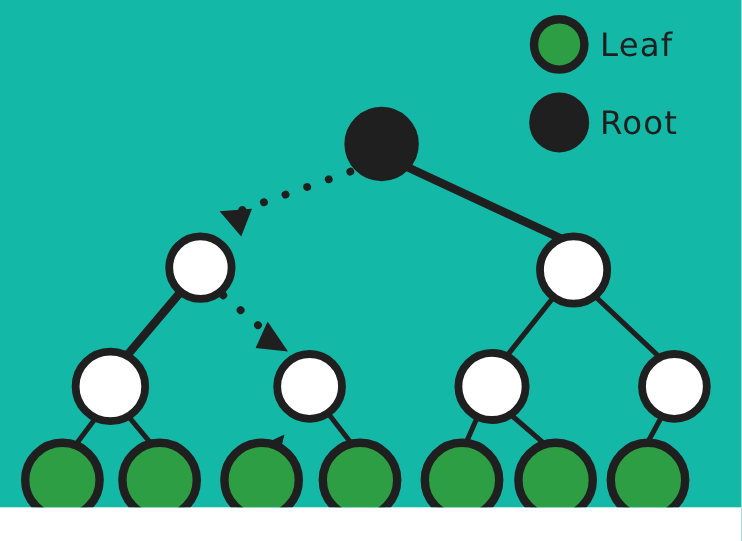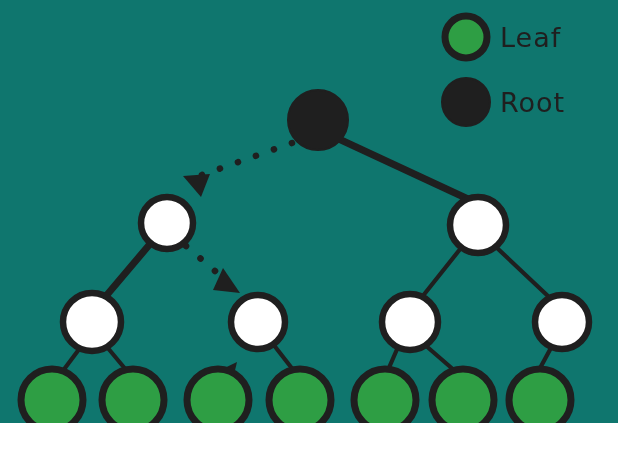--- a/index.html
+++ b/index.html
@@ -7,21 +7,21 @@
     padding: 0;
     background: #ffffff;
   }
   body {
     font-family: "DejaVu Sans", sans-serif;
   }
   #canvas {
     position: relative;
     width: 618px;
     height: 423px;
-    background: #0f766e;
+    background: #14b8a6;
     overflow: hidden;
   }
   #tree-svg {
     position: absolute;
     left: 0;
     top: 0;
     width: 618px;
     height: 451px;
     display: block;
   }

